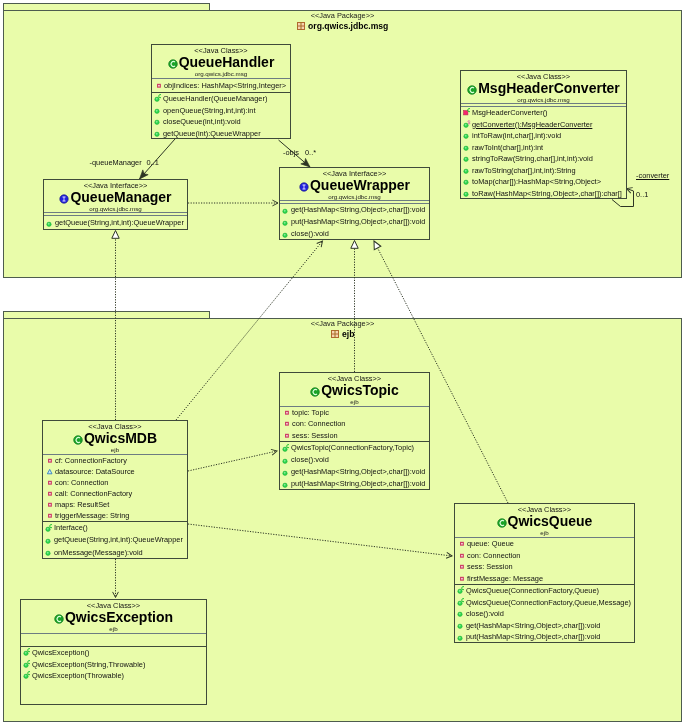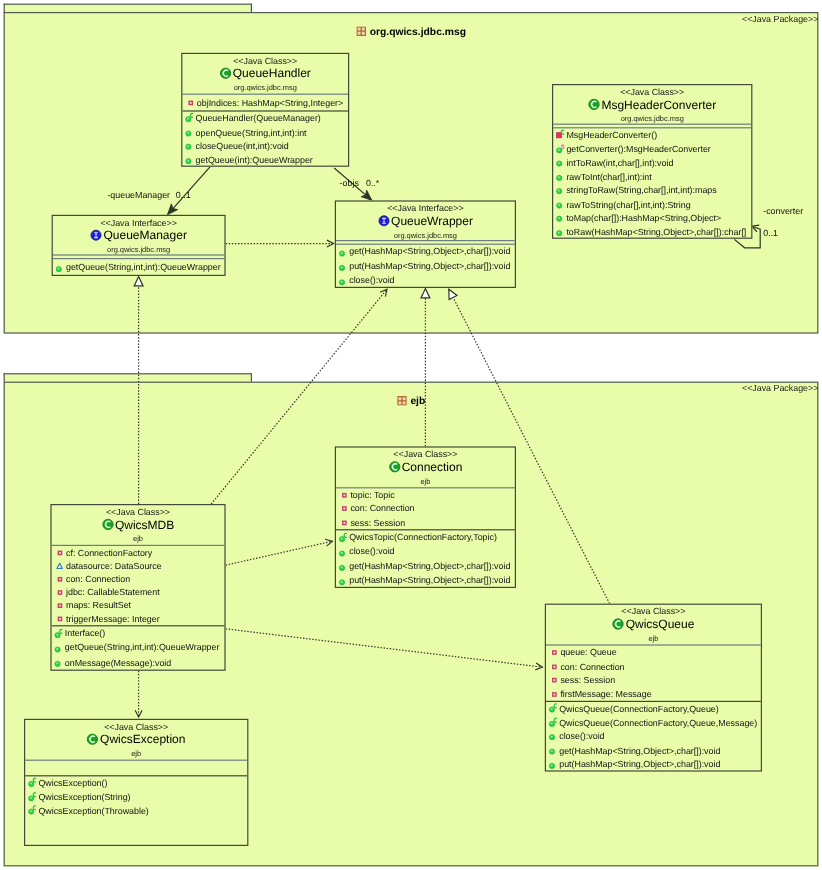--- a/index.html
+++ b/index.html
@@ -7,43 +7,43 @@
        font-family:"Liberation Sans",sans-serif;
        -webkit-font-smoothing:antialiased;}
   #canvas{position:relative;width:685px;height:725px;background:#ffffff;}
 
   
   .pkg-tab{position:absolute;box-sizing:border-box;background:#e9fcaa;
            border:1px solid #4e5c4e;border-bottom:none;}
   .pkg-body{position:absolute;box-sizing:border-box;background:#e9fcaa;
             border:1px solid #4e5c4e;}
   .pkg-hdr{position:absolute;text-align:center;}
-  .pkg-stereo{font-size:7.4px;color:#1a1a1a;line-height:10px;text-align:right;}
+  .pkg-stereo{font-size:7.4px;color:#1a1a1a;line-height:10px;}
   .pkg-name{font-size:8.6px;font-weight:bold;color:#000;line-height:11px;
             white-space:nowrap;}
   .pkg-name .ico{vertical-align:-1px;margin-right:1px;}
 
   
   .cls{position:absolute;box-sizing:border-box;background:#e9fcaa;
        border:1px solid #3f4a3a;}
   .cls-hdr{text-align:center;padding-top:1px;}
   .cls-stereo{font-size:7.4px;color:#141414;line-height:10px;}
-  .cls-name{font-size:10px;font-weight:normal;color:#000;line-height:12px;
+  .cls-name{font-size:14px;font-weight:bold;color:#000;line-height:12px;
             white-space:nowrap;}
   .cls-name .ico{vertical-align:-1.5px;margin-right:1px;}
   .cls-sub{font-size:6.2px;color:#1b1b1b;line-height:9px;}
   .sep{height:0;border-top:1px solid #6d7c82;}
   .sep2{height:0;border-top:1px solid #3f4a3a;}
   .sect{padding:0;}
   .row{font-size:7.4px;color:#111;line-height:11.7px;height:11.7px;
        white-space:nowrap;box-sizing:border-box;
        padding-left:2px;display:flex;align-items:center;}
   .row .ico{margin-right:0px;flex:none;}
   .row .txt{position:relative;}
-  .u .txt{text-align:center;}
+  .u .txt{text-decoration:underline;text-align:center;}
   svg.lines{position:absolute;left:0;top:0;width:685px;height:725px;
             pointer-events:none;overflow:visible;}
   .lbl{position:absolute;font-size:7.4px;line-height:10px;color:#111;white-space:nowrap;}
 </style>
 </head>
 <body>
 
 <div id="canvas">
 
   <div class="pkg-tab" style="left:3px;top:3px;width:207px;height:8px;"></div>
@@ -231,21 +231,21 @@
        <circle cx="2.7" cy="5.8" r="0.95" fill="#a6f7b2" opacity="0.7"></circle>
             </svg>
             <span class="txt">rawToInt(char[],int):int</span>
           </div>
           <div class="row" style="height:11.5px;line-height:11.5px">
             <svg class="ico" width="9" height="11" viewBox="0 0 9 11">
     <circle cx="3.0" cy="6.3" r="2.2" fill="#2ad44c"></circle>
        <circle cx="3.0" cy="6.3" r="2.2" fill="none" stroke="#17aa2e" stroke-width="0.45"></circle>
        <circle cx="2.7" cy="5.8" r="0.95" fill="#a6f7b2" opacity="0.7"></circle>
             </svg>
-            <span class="txt">stringToRaw(String,char[],int,int):maps</span>
+            <span class="txt">stringToRaw(String,char[],int,int):void</span>
           </div>
           <div class="row" style="height:11.5px;line-height:11.5px">
             <svg class="ico" width="9" height="11" viewBox="0 0 9 11">
     <circle cx="3.0" cy="6.3" r="2.2" fill="#2ad44c"></circle>
        <circle cx="3.0" cy="6.3" r="2.2" fill="none" stroke="#17aa2e" stroke-width="0.45"></circle>
        <circle cx="2.7" cy="5.8" r="0.95" fill="#a6f7b2" opacity="0.7"></circle>
             </svg>
             <span class="txt">rawToString(char[],int,int):String</span>
           </div>
           <div class="row" style="height:11.5px;line-height:11.5px">
@@ -363,35 +363,35 @@
     <rect x="3.0" y="3.8" width="3.9" height="3.9" fill="#cc4266"></rect>
     <rect x="4.2" y="5.0" width="1.5" height="1.5" fill="#fbe1ea"></rect>
             </svg>
             <span class="txt">con: Connection</span>
           </div>
           <div class="row" style="height:11px;line-height:11px">
             <svg class="ico" width="10" height="11" viewBox="0 0 10 11">
     <rect x="3.0" y="3.8" width="3.9" height="3.9" fill="#cc4266"></rect>
     <rect x="4.2" y="5.0" width="1.5" height="1.5" fill="#fbe1ea"></rect>
             </svg>
-            <span class="txt">jdbc: CallableStatement</span>
+            <span class="txt">call: ConnectionFactory</span>
           </div>
           <div class="row" style="height:11px;line-height:11px">
             <svg class="ico" width="10" height="11" viewBox="0 0 10 11">
     <rect x="3.0" y="3.8" width="3.9" height="3.9" fill="#cc4266"></rect>
     <rect x="4.2" y="5.0" width="1.5" height="1.5" fill="#fbe1ea"></rect>
             </svg>
             <span class="txt">maps: ResultSet</span>
           </div>
           <div class="row" style="height:11px;line-height:11px">
             <svg class="ico" width="10" height="11" viewBox="0 0 10 11">
     <rect x="3.0" y="3.8" width="3.9" height="3.9" fill="#cc4266"></rect>
     <rect x="4.2" y="5.0" width="1.5" height="1.5" fill="#fbe1ea"></rect>
             </svg>
-            <span class="txt">triggerMessage: Integer</span>
+            <span class="txt">triggerMessage: String</span>
           </div>
         </div>
         <div class="sep2" style="position:absolute;left:0;right:0;top:100px"></div>
         <div class="sect" style="position:absolute;left:0;right:0;top:101px;bottom:0;overflow:hidden">
           <div class="row" style="height:12.333333333333334px;line-height:12.333333333333334px">
             <svg class="ico" width="9" height="11" viewBox="0 0 9 11">
     <circle cx="3.0" cy="6.3" r="2.2" fill="#2ad44c"></circle>
        <circle cx="3.0" cy="6.3" r="2.2" fill="none" stroke="#17aa2e" stroke-width="0.45"></circle>
        <circle cx="2.7" cy="5.8" r="0.95" fill="#a6f7b2" opacity="0.7"></circle>
               <path d="M7.0,1.75 A1.5,1.6 0 1 0 7.0,4.5" fill="none" stroke="#19be2f" stroke-width="0.95"></path>
@@ -417,21 +417,21 @@
         </div>
       </div>
       <div class="cls" style="left: 279px; top: 372px; width: 151px; height: 118px;">
         <div class="cls-hdr" style="position:absolute;left:0;top:0;right:0;height:33px">
     <div class="cls-stereo">&lt;&lt;Java Class&gt;&gt;</div>
     <div class="cls-name">
       <svg class="ico" width="10" height="10" viewBox="0 0 10 10">
    <circle cx="5" cy="5" r="4.3" fill="#1aa327"></circle>
    <circle cx="5" cy="5" r="4.3" fill="none" stroke="#117a1c" stroke-width="0.7"></circle>
    <path d="M7.0,2.9 A2.55,2.55 0 1 0 7.0,7.1" fill="none" stroke="#ddffdd" stroke-width="1.25"></path>
-  </svg><span>Connection</span></div>
+  </svg><span>QwicsTopic</span></div>
     <div class="cls-sub">ejb</div>
   </div>
         <div class="sep" style="position:absolute;left:0;right:0;top:33px"></div>
         <div class="sect" style="position:absolute;left:0;right:0;top:34px;height:34px;overflow:hidden">
           <div class="row" style="height:11.333333333333334px;line-height:11.333333333333334px">
             <svg class="ico" width="10" height="11" viewBox="0 0 10 11">
     <rect x="3.0" y="3.8" width="3.9" height="3.9" fill="#cc4266"></rect>
     <rect x="4.2" y="5.0" width="1.5" height="1.5" fill="#fbe1ea"></rect>
             </svg>
             <span class="txt">topic: Topic</span>
@@ -599,21 +599,21 @@
             </svg>
             <span class="txt">QwicsException()</span>
           </div>
           <div class="row" style="height:11.6px;line-height:11.6px">
             <svg class="ico" width="9" height="11" viewBox="0 0 9 11">
     <circle cx="3.0" cy="6.3" r="2.2" fill="#2ad44c"></circle>
        <circle cx="3.0" cy="6.3" r="2.2" fill="none" stroke="#17aa2e" stroke-width="0.45"></circle>
        <circle cx="2.7" cy="5.8" r="0.95" fill="#a6f7b2" opacity="0.7"></circle>
               <path d="M7.0,1.75 A1.5,1.6 0 1 0 7.0,4.5" fill="none" stroke="#19be2f" stroke-width="0.95"></path>
             </svg>
-            <span class="txt">QwicsException(String)</span>
+            <span class="txt">QwicsException(String,Throwable)</span>
           </div>
           <div class="row" style="height:11.6px;line-height:11.6px">
             <svg class="ico" width="9" height="11" viewBox="0 0 9 11">
     <circle cx="3.0" cy="6.3" r="2.2" fill="#2ad44c"></circle>
        <circle cx="3.0" cy="6.3" r="2.2" fill="none" stroke="#17aa2e" stroke-width="0.45"></circle>
        <circle cx="2.7" cy="5.8" r="0.95" fill="#a6f7b2" opacity="0.7"></circle>
               <path d="M7.0,1.75 A1.5,1.6 0 1 0 7.0,4.5" fill="none" stroke="#19be2f" stroke-width="0.95"></path>
             </svg>
             <span class="txt">QwicsException(Throwable)</span>
           </div>

